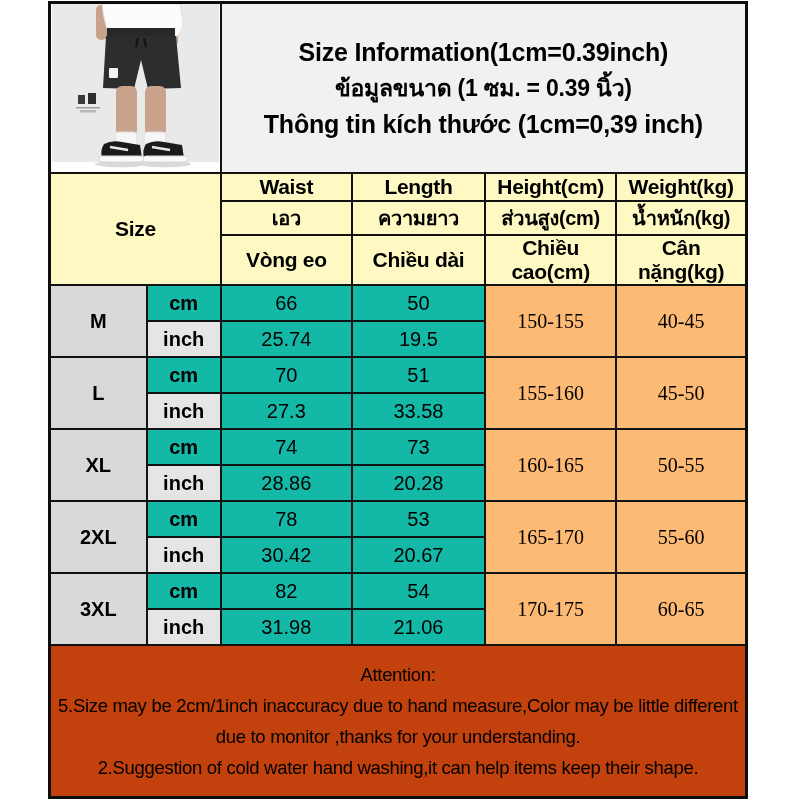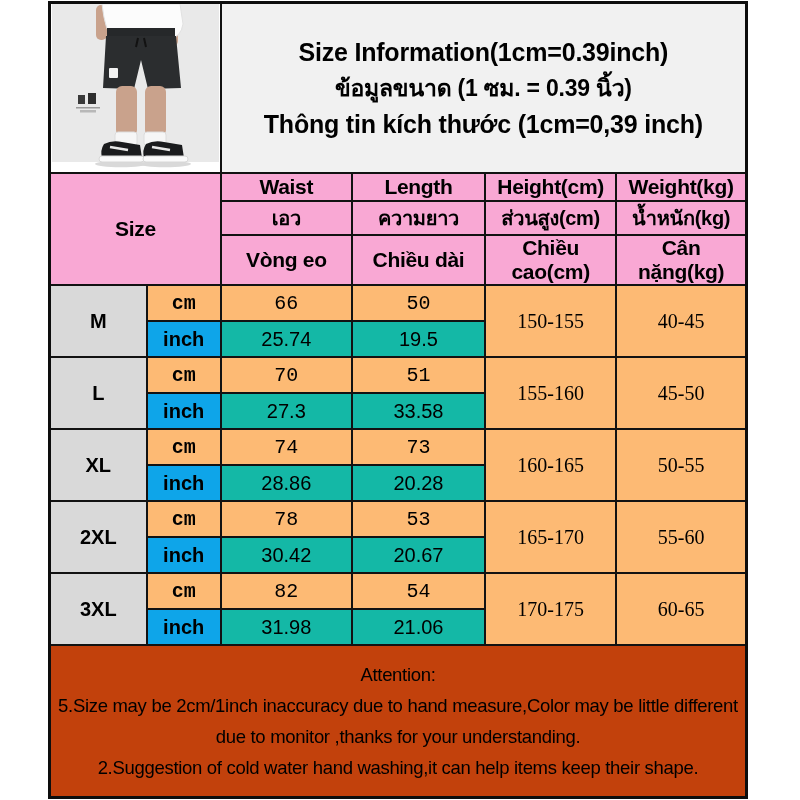--- a/index.html
+++ b/index.html
@@ -27,29 +27,29 @@
 
   
   tr.band td{ height:164px;margin-top:44px; }
   td.photo-cell{ background:#ffffff; vertical-align:top; }
   td.title-cell{ background:#f1f1f1; }
   .title-wrap{ display:flex; flex-direction:column; justify-content:center; gap:1px; height:100%; }
   .title-line{ font-weight:bold; font-size:25px; line-height:35px; letter-spacing:-0.2px; }
   .title-line.th{ font-size:23px; }
 
   
-  tr.hrow td{ height:26px; background:#f9a8d4; font-weight:bold; font-size:21px; letter-spacing:-0.3px; }
+  tr.hrow td{ height:26px; background:#fef9c3; font-weight:bold; font-size:21px; letter-spacing:-0.3px; }
   tr.hrow td.th-lang{ font-size:20px; }
   td.size-head{ background:#d8d8d8; font-weight:bold; font-size:38px; letter-spacing:0.5px; }
 
   
   tr.brow td{ height:34px; font-size:20px; }
   td.size-label{ background:#d9d9d9; font-weight:bold; font-size:22px; }
-  td.unit{ font-weight:bold; background:#0ea5e9; }
-  td.cm-bg{ background:#fdba74;font-family:Liberation Mono, monospace; }
+  td.unit{ font-weight:bold; background:#e5e5e5; }
+  td.cm-bg{ background:#14b8a6; }
   td.white-bg{ background:#14b8a6; }
   td.merged{ background:#fdba74;font-family:Liberation Serif, serif; }
 
   
   td.attention{
     height:150px;
     background:#c2410c;
     text-align:left;
     vertical-align:top;
     font-size:18.5px;

